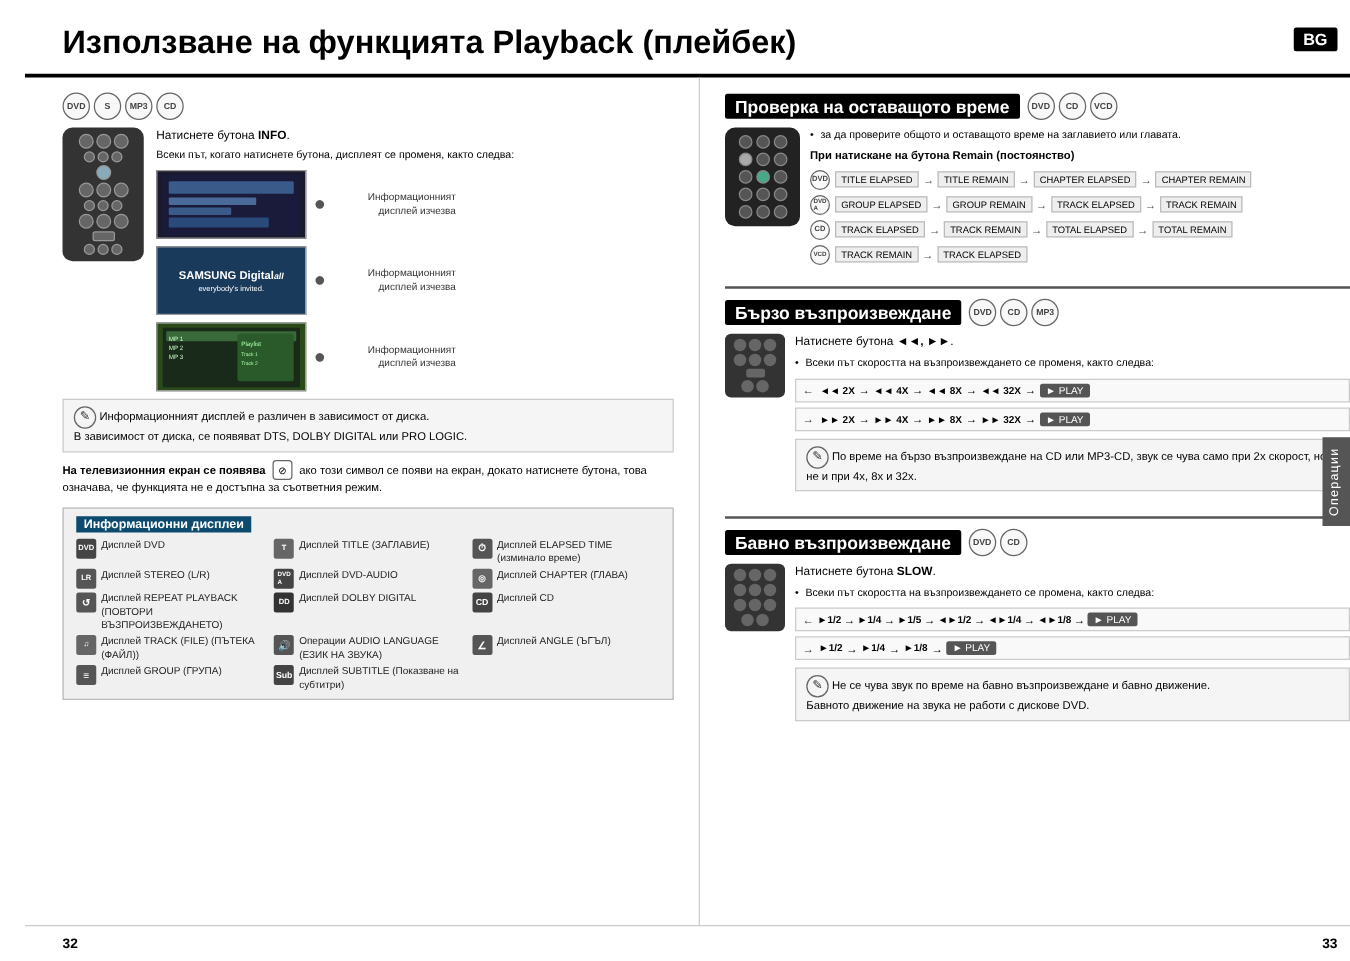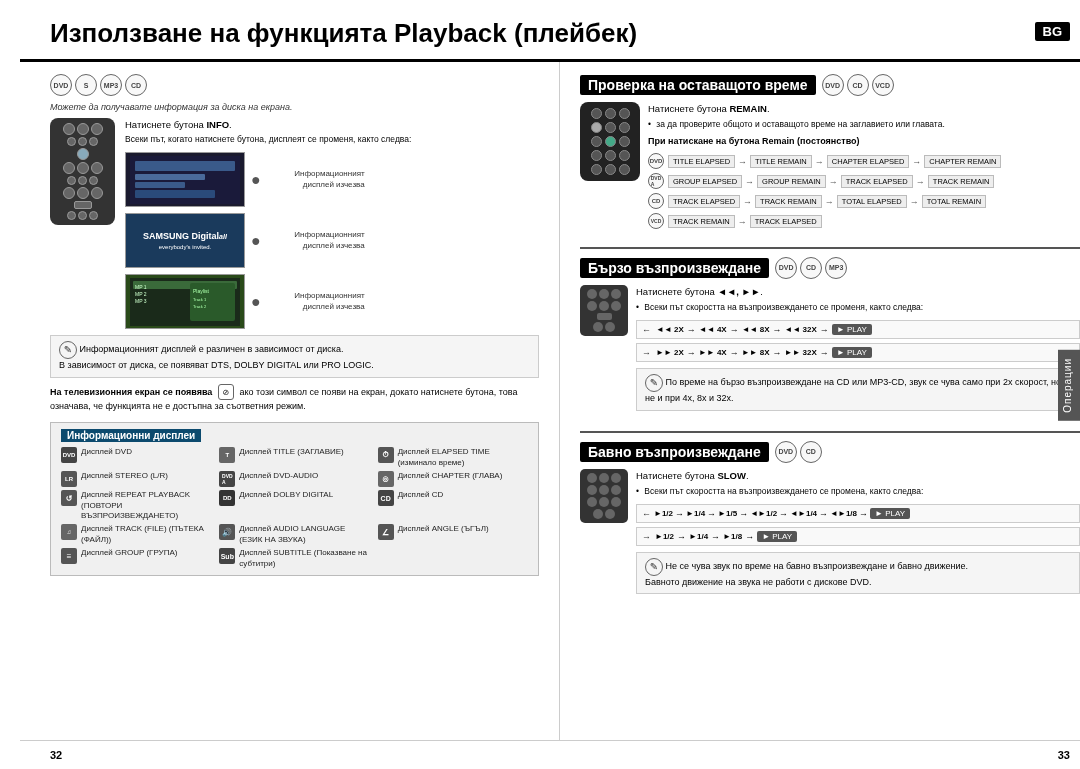--- a/index.html
+++ b/index.html
@@ -367,21 +367,20 @@
 
       <div class="subsection">
         <div class="section-header">
           <div class="section-icons">
             <div class="disc-icon">DVD</div>
             <div class="disc-icon">S</div>
             <div class="disc-icon">MP3</div>
             <div class="disc-icon">CD</div>
           </div>
         </div>
-        <div class="subsection-note">Можете да получавате информация за диска на екрана.</div>
 
         <div class="device-content-row">
 
           <div class="remote-left-big">
             <div class="rlb-row">
                 <div class="rlb"></div>
                 <div class="rlb"></div>
                 <div class="rlb"></div>
               </div>
             <div class="rlb-row">
@@ -525,21 +524,21 @@
           <div class="display-item">
             <div class="display-icon-box" style="background:#444; font-size:7px;">CD</div>
             <div class="display-text">Дисплей CD</div>
           </div>
           <div class="display-item">
             <div class="display-icon-box" style="background:#666; font-size:6px;">♫</div>
             <div class="display-text">Дисплей TRACK (FILE) (ПЪТЕКА (ФАЙЛ))</div>
           </div>
           <div class="display-item">
             <div class="display-icon-box" style="background:#555; font-size:8px;">🔊</div>
-            <div class="display-text">Дисплей AUDIO LANGUAGE (ЕЗИК НА ЗВУКА)</div>
+            <div class="display-text">Операции AUDIO LANGUAGE (ЕЗИК НА ЗВУКА)</div>
           </div>
           <div class="display-item">
             <div class="display-icon-box" style="background:#555; font-size:8px;">∠</div>
             <div class="display-text">Дисплей ANGLE (ЪГЪЛ)</div>
           </div>
 
           <div class="display-item">
             <div class="display-icon-box" style="background:#555; font-size:8px;">≡</div>
             <div class="display-text">Дисплей GROUP (ГРУПА)</div>
           </div>
@@ -588,23 +587,20 @@
                 <div class="rb"></div>
               </div>
             <div class="r-row">
                 <div class="rb"></div>
                 <div class="rb"></div>
                 <div class="rb"></div>
               </div>
           </div>
 
           <div class="remain-flows">
-            <div class="info-text" style="margin-bottom:4px;">
-              Натиснете бутона <b>REMAIN</b>.
-            </div>
             <div class="info-text" style="font-size:8.5px; margin-bottom:4px;">
               <span class="bullet">•</span>
               <span>за да проверите общото и оставащото време на заглавието или главата.</span>
             </div>
             <div class="info-text" style="font-size:9px; margin-bottom:5px;">
               <b>При натискане на бутона Remain (постоянство)</b>
             </div>
 
             <div class="remain-flow-section">
               <div style="display:flex; align-items:center; gap:4px; margin-bottom:2px;">

